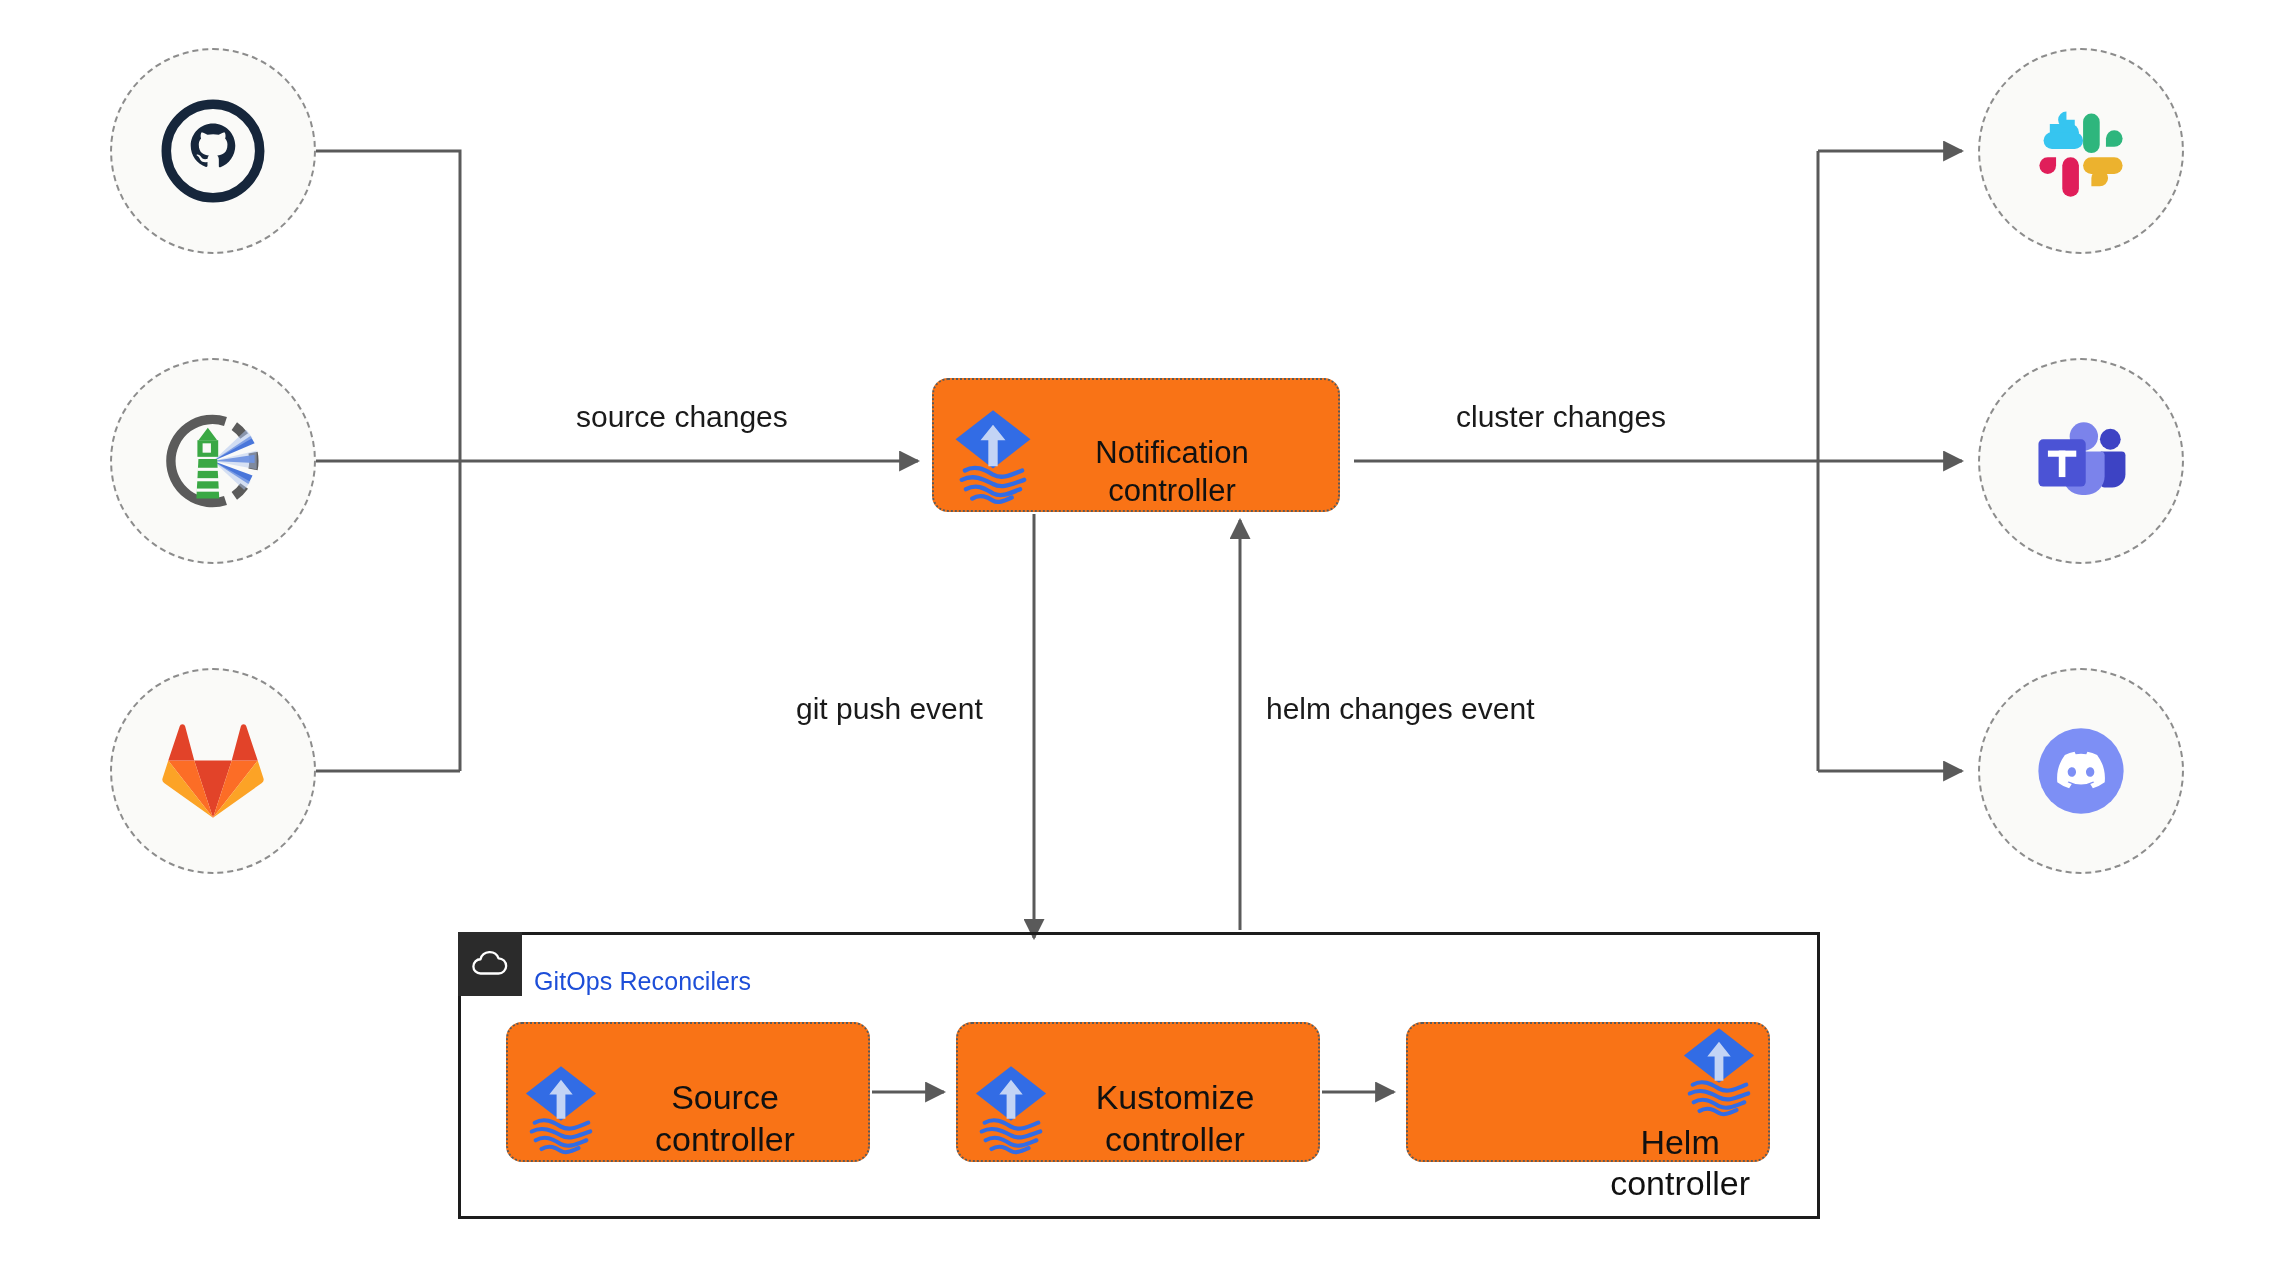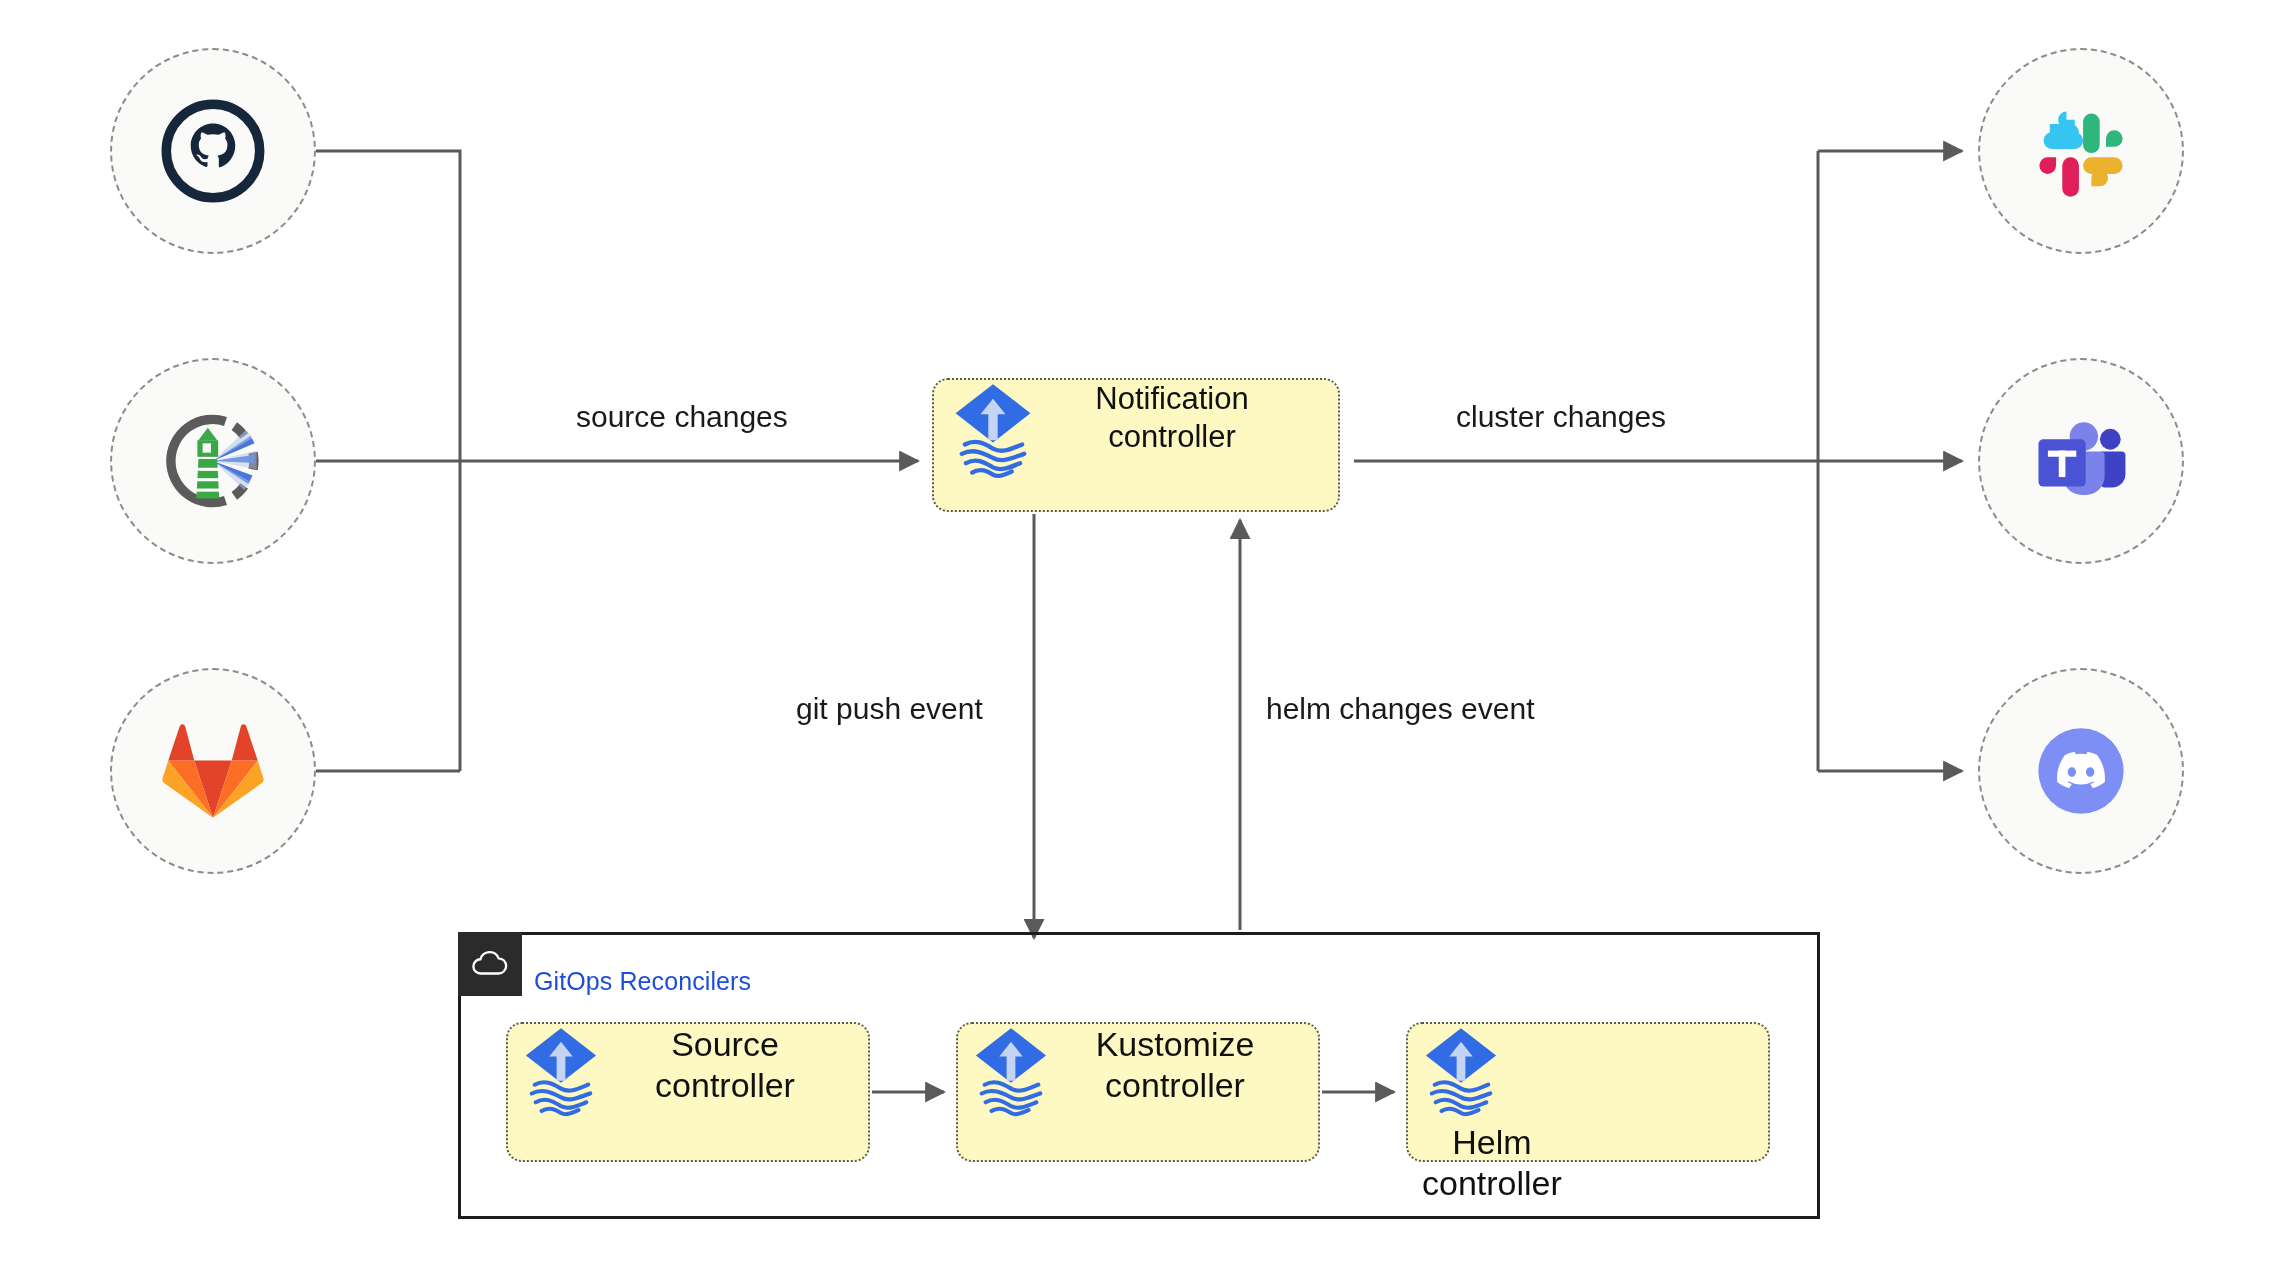--- a/index.html
+++ b/index.html
@@ -44,27 +44,27 @@
   }
   .circle-node .glyph {
     display: block;
     width: 104px;
     height: 104px;
   }
 
   
   .card {
     position: absolute;
-    background: #fef9c3;
+    background: #f97316;
     border: 2px dotted #5a5a5a;
     border-radius: 16px;
     box-sizing: border-box;
     display: flex;
     flex-direction: row;
-    align-items: flex-start;
+    align-items: flex-end;
   }
   .card .flux-glyph {
     flex: 0 0 auto;
     display: block;
   }
   .card .card-label {
     flex: 1 1 auto;
     text-align: center;
     color: #111111;
     line-height: 1.22;

